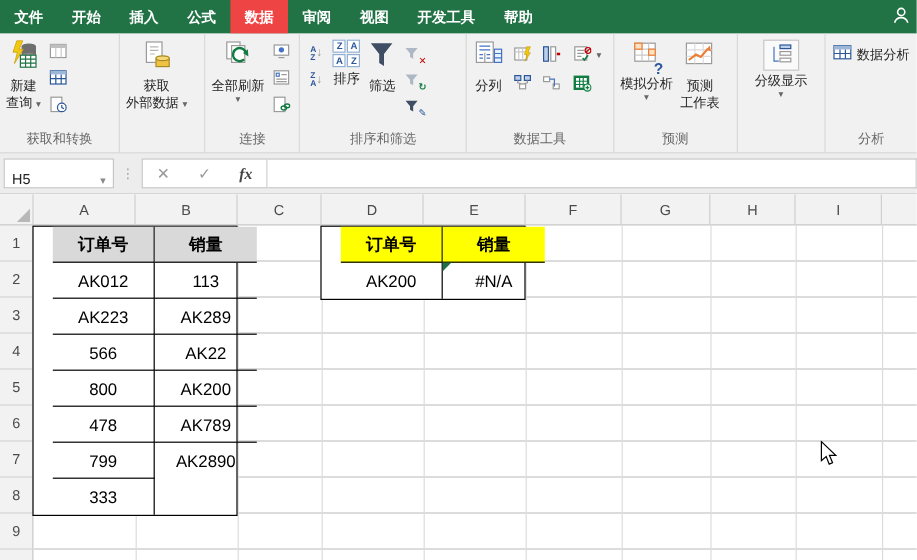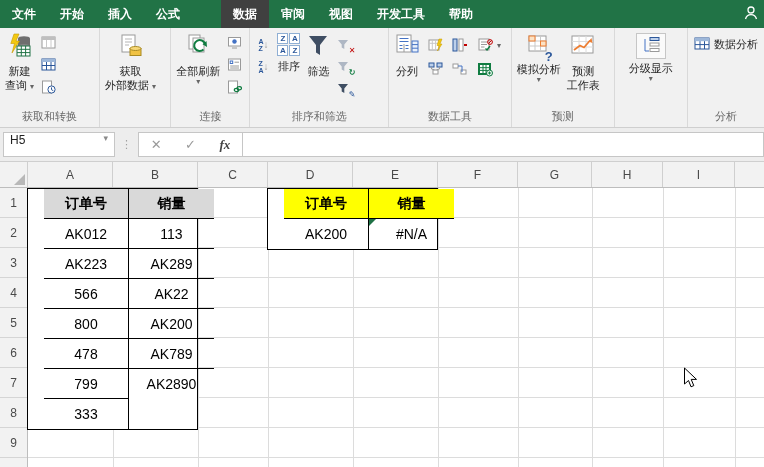--- a/index.html
+++ b/index.html
@@ -2,21 +2,21 @@
 <html><head>
 <meta charset="utf-8">
 <style>
   *{margin:0;padding:0;box-sizing:border-box;}
   html,body{width:764px;height:467px;overflow:hidden;}
   body{font-family:"Liberation Sans","DejaVu Sans",sans-serif;position:relative;background:#fff;}
 
   
   .tabbar{position:absolute;top:0;left:0;width:764px;height:28px;background:#217346;display:flex;align-items:stretch;color:#fff;font-size:12px;font-weight:bold;}
   .tab{display:flex;align-items:center;padding:0 12px;cursor:default;white-space:nowrap;}
-  .tab.active{background:#404040;margin-left:29px;}
+  .tab.active{background:#ef4444;}
   .tellme{display:flex;align-items:center;gap:6px;padding:0 10px;margin-left:6px;}
   .account{margin-left:auto;display:flex;align-items:center;padding-right:4px;}
 
   
   .ribbon{position:absolute;top:28px;left:0;width:764px;height:100px;background:#F1F1F1;border-bottom:1px solid #CFCFCF;display:flex;align-items:stretch;}
   .rgroup{display:flex;flex-direction:column;border-right:1px solid #D9D9D9;padding:2px 2px 0 2px;}
   .rg-content{display:flex;flex-direction:row;align-items:flex-start;flex:1;}
   .rg-label{height:20px;font-size:11px;color:#686868;text-align:center;line-height:18px;white-space:nowrap;}
   .bigbtn{display:flex;flex-direction:column;align-items:center;padding:3px 3px 0 3px;font-size:11px;line-height:14px;color:#262626;text-align:center;white-space:nowrap;cursor:default;}
   .bigbtn svg{margin-bottom:2px;}
@@ -29,21 +29,21 @@
   .sorticon .arr{color:#9A9A9A;font-size:10px;line-height:10px;}
   .sortbig{display:grid;grid-template-columns:11px 11px;grid-auto-rows:11px;gap:1px;margin-bottom:3px;}
   .sortbig span{border:1px solid #8FAFD4;background:#fff;color:#2B579A;font-weight:bold;font-size:8px;line-height:9px;text-align:center;}
   .overlay-glyph{position:absolute;right:-1px;bottom:-2px;font-size:8px;line-height:8px;font-weight:bold;}
   .qmark{font-weight:bold;color:#2B579A;font-size:13px;line-height:10px;margin-top:-10px;margin-left:20px;}
   .outline-box{width:30px;height:26px;border:1px solid #C6C6C6;background:#FAFAFA;display:flex;align-items:center;justify-content:center;margin-bottom:2px;}
   .medbtn{display:flex;align-items:center;gap:4px;font-size:11px;color:#262626;padding:6px 4px;white-space:nowrap;cursor:default;}
 
   
   .fbar{position:absolute;top:128px;left:0;width:764px;height:34px;background:#EDEDED;border-bottom:1px solid #CFCFCF;display:flex;align-items:center;}
-  .namebox{width:112px;height:25px;background:#fff;border:1px solid #C6C6C6;margin-left:3px;display:flex;align-items:flex-start;font-size:12px;color:#222;padding:0 6px;}
+  .namebox{width:92px;height:25px;background:#fff;border:1px solid #C6C6C6;margin-left:3px;display:flex;align-items:flex-end;font-size:12px;color:#222;padding:0 6px;}
   .namebox .nb-dd{margin-left:auto;color:#8A8A8A;font-size:9px;}
   .fdots{color:#A0A0A0;font-size:11px;padding:0 6px;}
   .fxbox{width:105px;height:25px;background:#fff;border:1px solid #C6C6C6;display:flex;align-items:center;justify-content:space-around;font-size:13px;color:#9A9A9A;}
   .fxbox .fx{font-family:"Liberation Serif","DejaVu Serif",serif;font-style:italic;color:#444;font-weight:bold;}
   .finput{flex:1;height:25px;background:#fff;border:1px solid #C6C6C6;border-left:none;margin-right:0;font-size:12px;padding:0 4px;outline:none;}
 
   
   .sheet{position:absolute;top:162px;left:0;width:764px;height:305px;background:#fff;}
   .colheads{position:absolute;top:0;left:0;width:764px;height:26px;display:flex;background:#F2F2F2;border-bottom:1px solid #BDBDBD;}
   .corner{width:28px;position:relative;border-right:1px solid #CFCFCF;}

